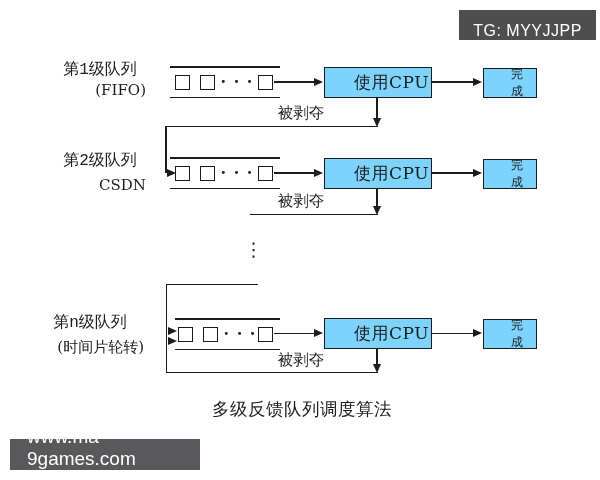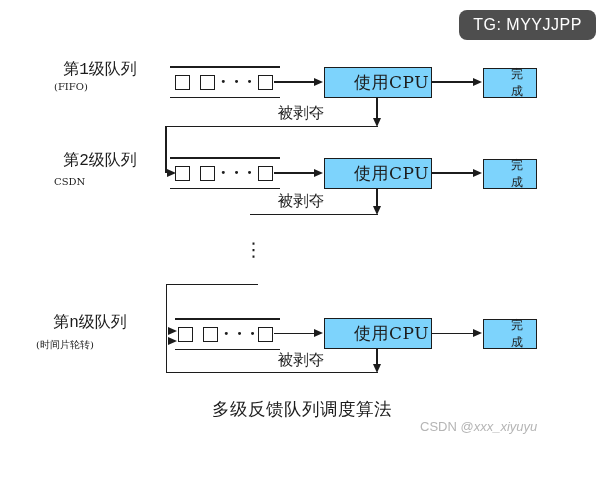--- a/index.html
+++ b/index.html
@@ -35,26 +35,26 @@
     border-right:4.5px solid transparent;}
   .sq{position:absolute;width:15px;height:15px;box-sizing:border-box;
     border:1.6px solid var(--ink);background:#fff;}
   .qdots{position:absolute;width:42px;height:15px;line-height:13px;
     text-align:center;font-size:16px;font-weight:bold;letter-spacing:1px;}
   .box{position:absolute;box-sizing:border-box;border:1.6px solid var(--ink);
     background:#7dd3fc;display:flex;align-items:center;justify-content:center;padding-left:27px;}
   .cpu{width:108px;height:31px;font-size:17px;letter-spacing:0.5px;}
   .done{width:54px;height:30px;font-size:12px;letter-spacing:1px;}
   .lbl{position:absolute;text-align:center;font-size:16px;white-space:nowrap;font-family:Liberation Mono, monospace;}
-  .lbl2{position:absolute;text-align:left;font-size:10px;white-space:nowrap;}
+  .lbl2{position:absolute;text-align:right;font-size:15px;white-space:nowrap;}
   .plbl{position:absolute;width:62px;text-align:center;font-size:15.5px;}
   .ellipsis{position:absolute;font-size:19px;line-height:1;}
   .caption{position:absolute;text-align:left;font-size:17.5px;letter-spacing:0.5px;}
-  .badge{position:absolute;display:flex;align-items:center;color:var(--badge-text);
-    font-family:"Liberation Sans","DejaVu Sans",sans-serif;border-radius:8px;}
+  .badge{position:absolute;display:flex;align-items:flex-end;color:var(--badge-text);
+    font-family:"Liberation Sans","DejaVu Sans",sans-serif;}
   .badge.tg{left:459px;top:10px;width:137px;height:30px;background:var(--tg-bg);
     justify-content:center;font-size:16px;letter-spacing:0.5px;}
   .badge.site{left:10px;top:439px;width:190px;height:31px;background:var(--site-bg);
     padding-left:17px;box-sizing:content-box;font-size:19px;width:173px;}
   .wm{position:absolute;left:420px;top:419px;font-size:13px;color:var(--wm);
     font-family:"Liberation Sans","DejaVu Sans",sans-serif;white-space:nowrap;}
   .wm i{font-style:italic;}
 </style>
 </head>
 <body>
@@ -150,18 +150,18 @@
 
     <div class="plbl" style="left:270px;top:350px">被剥夺</div>
 
     <div class="vline" style="left:376.2px;top:348px;height:16px"></div>
     <div class="arr-d" style="left:372.5px;top:363.5px"></div>
     <div class="hline" style="left:165.8px;top:371.5px;width:212.2px"></div>
   </div>
 
   <div class="caption" style="left:212px;top:397px;width:200px">多级反馈队列调度算法</div>
 
-  <div class="wm">
-    <span>CSDN @</span><i>xxx_xiyuyu</i>
+
+  <div class="badge site">
+    <span>www.ma-9games.com</span>
   </div>
-
 
 </div>
 
 </body></html>

